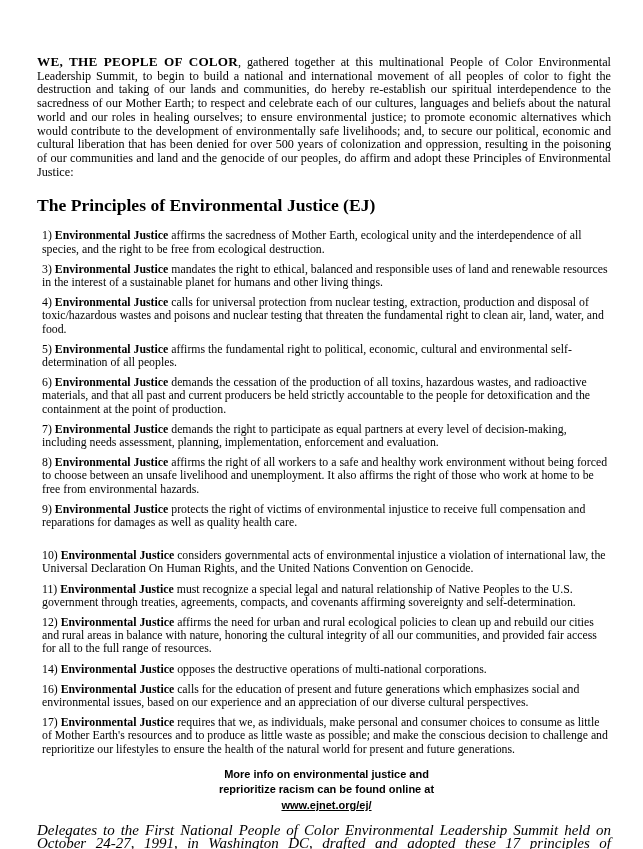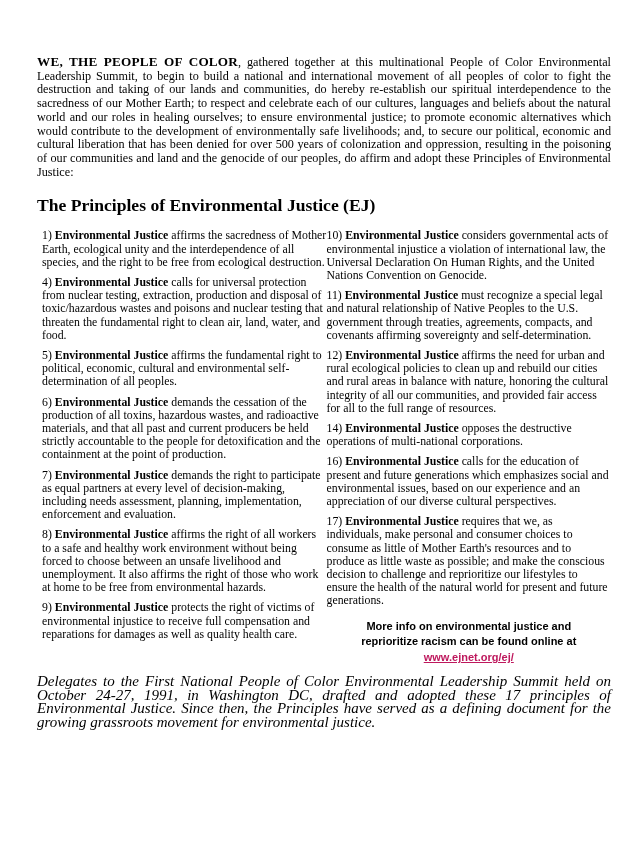--- a/index.html
+++ b/index.html
@@ -21,21 +21,23 @@
   }
   .preamble strong { font-size: 13.2px; letter-spacing: 0.2px; }
   .title {
     font-size: 17.6px;
     font-weight: bold;
     margin-top: 16px;
     font-family: "Liberation Serif", serif;
   }
   .columns {
     display: flex;
+    gap: 13px;
     padding: 13px 0 0 5px;
+    flex-direction: column;
   }
   .col { flex: 1; min-width: 0; }
   .principle {
     font-size: 11.8px;
     line-height: 13.2px;
     margin-bottom: 7px;
     text-align: left;
   }
   .more-info {
     font-family: "Liberation Sans", sans-serif;
@@ -61,40 +63,41 @@
 <div class="page">
   <div class="content">
 
     <p class="preamble"><strong>WE, THE PEOPLE OF COLOR</strong><span>, gathered together at this multinational People of Color Environmental Leadership Summit, to begin to build a national and international movement of all peoples of color to fight the destruction and taking of our lands and communities, do hereby re-establish our spiritual interdependence to the sacredness of our Mother Earth; to respect and celebrate each of our cultures, languages and beliefs about the natural world and our roles in healing ourselves; to ensure environmental justice; to promote economic alternatives which would contribute to the development of environmentally safe livelihoods; and, to secure our political, economic and cultural liberation that has been denied for over 500 years of colonization and oppression, resulting in the poisoning of our communities and land and the genocide of our peoples, do affirm and adopt these Principles of Environmental Justice:</span></p>
 
     <h1 class="title">The Principles of Environmental Justice (EJ)</h1>
 
     <div class="columns">
       <div class="col" id="col-left">
           <p class="principle">1) <strong>Environmental Justice</strong> affirms the sacredness of Mother Earth, ecological unity and the interdependence of all species, and the right to be free from ecological destruction.</p>
+          <p class="principle">3) <strong>Environmental Justice</strong> mandates the right to ethical, balanced and responsible uses of land and renewable resources in the interest of a sustainable planet for humans and other living things.</p>
           <p class="principle">4) <strong>Environmental Justice</strong> calls for universal protection from nuclear testing, extraction, production and disposal of toxic/hazardous wastes and poisons and nuclear testing that threaten the fundamental right to clean air, land, water, and food.</p>
           <p class="principle">5) <strong>Environmental Justice</strong> affirms the fundamental right to political, economic, cultural and environmental self-determination of all peoples.</p>
           <p class="principle">6) <strong>Environmental Justice</strong> demands the cessation of the production of all toxins, hazardous wastes, and radioactive materials, and that all past and current producers be held strictly accountable to the people for detoxification and the containment at the point of production.</p>
           <p class="principle">7) <strong>Environmental Justice</strong> demands the right to participate as equal partners at every level of decision-making, including needs assessment, planning, implementation, enforcement and evaluation.</p>
           <p class="principle">8) <strong>Environmental Justice</strong> affirms the right of all workers to a safe and healthy work environment without being forced to choose between an unsafe livelihood and unemployment. It also affirms the right of those who work at home to be free from environmental hazards.</p>
           <p class="principle">9) <strong>Environmental Justice</strong> protects the right of victims of environmental injustice to receive full compensation and reparations for damages as well as quality health care.</p>
         </div>
       <div class="col">
         <div id="col-right">
             <p class="principle">10) <strong>Environmental Justice</strong> considers governmental acts of environmental injustice a violation of international law, the Universal Declaration On Human Rights, and the United Nations Convention on Genocide.</p>
             <p class="principle">11) <strong>Environmental Justice</strong> must recognize a special legal and natural relationship of Native Peoples to the U.S. government through treaties, agreements, compacts, and covenants affirming sovereignty and self-determination.</p>
             <p class="principle">12) <strong>Environmental Justice</strong> affirms the need for urban and rural ecological policies to clean up and rebuild our cities and rural areas in balance with nature, honoring the cultural integrity of all our communities, and provided fair access for all to the full range of resources.</p>
             <p class="principle">14) <strong>Environmental Justice</strong> opposes the destructive operations of multi-national corporations.</p>
             <p class="principle">16) <strong>Environmental Justice</strong> calls for the education of present and future generations which emphasizes social and environmental issues, based on our experience and an appreciation of our diverse cultural perspectives.</p>
             <p class="principle">17) <strong>Environmental Justice</strong> requires that we, as individuals, make personal and consumer choices to consume as little of Mother Earth's resources and to produce as little waste as possible; and make the conscious decision to challenge and reprioritize our lifestyles to ensure the health of the natural world for present and future generations.</p>
           </div>
         <div class="more-info">
           <span class="mi-line">More info on environmental justice and</span>
           <span class="mi-line">reprioritize racism can be found online at</span>
-          <a href="#" id="ejnet-link" style="color: #be185d;">www.ejnet.org/ej/</a>
+          <a href="#" id="ejnet-link" style="color: #000000;">www.ejnet.org/ej/</a>
         </div>
       </div>
     </div>
 
     <p class="footer">Delegates to the First National People of Color Environmental Leadership Summit held on October 24-27, 1991, in Washington DC, drafted and adopted these 17 principles of Environmental Justice.  Since then, the Principles have served as a defining document for the growing grassroots movement for environmental justice.</p>
 
   </div>
 </div>
 
 </body></html>

